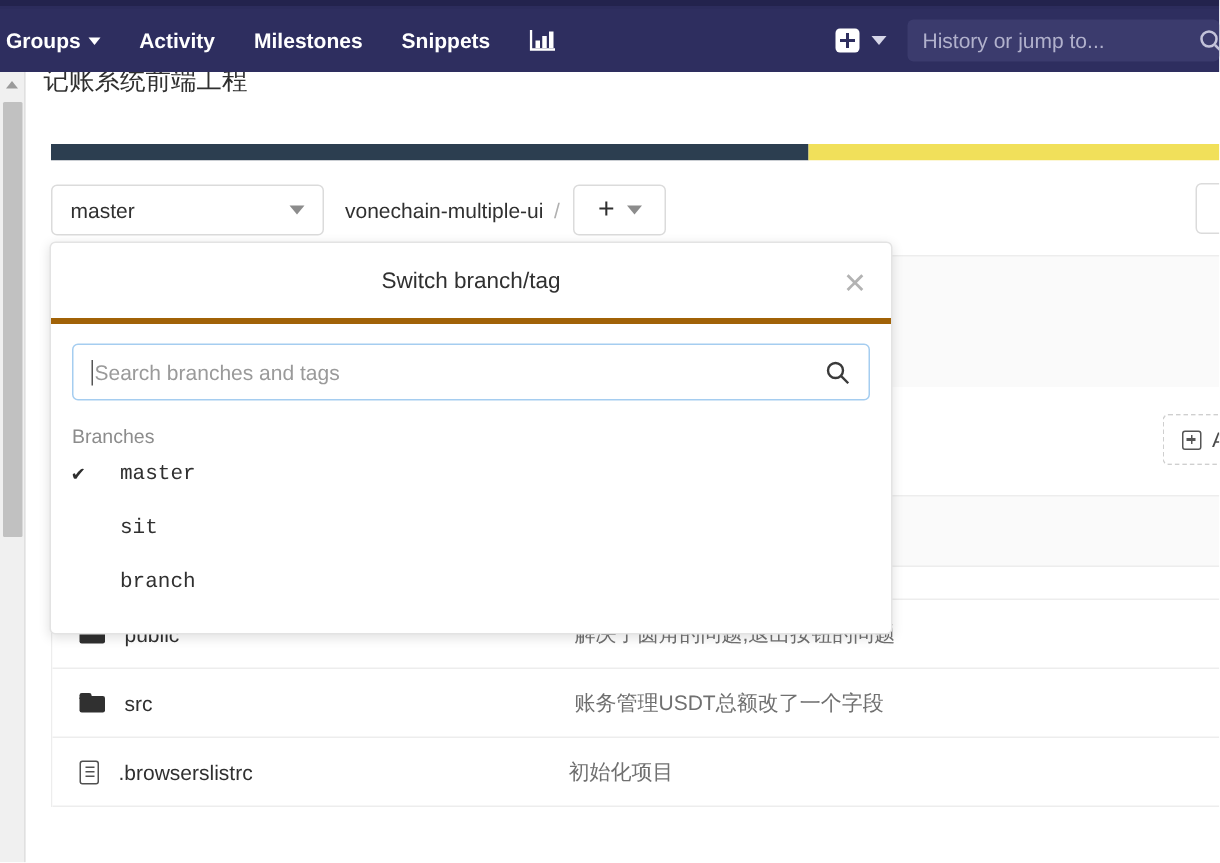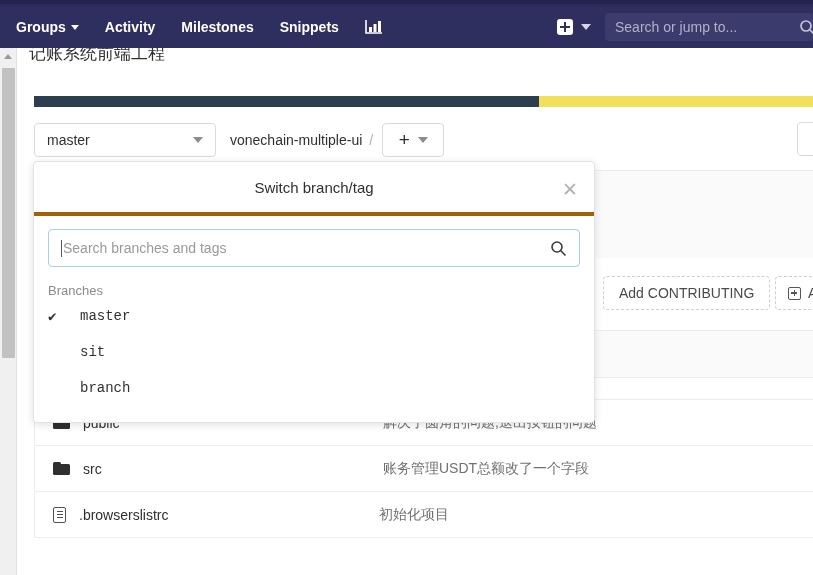--- a/index.html
+++ b/index.html
@@ -23,21 +23,21 @@
     position: absolute; top: 4px; left: 0; width: 813px; height: 2px;
     background: #2c2c5c;
   }
 
   
   .navbar {
     position: absolute; top: 6px; left: 0; width: 813px; height: 42px;
     background: #2e2e5f;
     display: flex; align-items: center;
   }
-  .nav-left { display: flex; align-items: center; height: 42px; padding-left: 12px; text-align: right; }
+  .nav-left { display: flex; align-items: center; height: 42px; padding-left: 0px; text-align: right; }
   .nav-item {
     color: #ffffff; font-size: 14px; font-weight: bold;
     padding: 0 13px; height: 42px; line-height: 42px;
     white-space: nowrap; cursor: pointer;
   }
   .nav-item.first { padding-left: 4px; }
   .caret-down {
     display: inline-block; margin-left: 5px;
     border-left: 4px solid transparent; border-right: 4px solid transparent;
     border-top: 5px solid #ffffff; vertical-align: middle;
@@ -267,21 +267,21 @@
         </svg>
       </div>
     </div>
 
     <div class="nav-right">
       <div class="plus-wrap">
         <div class="plus-box"></div>
         <div class="chev"></div>
       </div>
       <div class="nav-search" style="background: rgb(59, 59, 109);">
-        <span class="nav-search-ph">Search or jump to...</span>
+        <span class="nav-search-ph">History or jump to...</span>
         <span class="nav-search-icon">
           <svg width="17" height="17" viewBox="0 0 17 17">
             <circle cx="7" cy="7" r="5" stroke="#c3c3da" stroke-width="1.7" fill="none"></circle>
             <path d="M11 11 L15.5 15.5" stroke="#c3c3da" stroke-width="1.7" fill="none"></path>
           </svg>
         </span>
       </div>
     </div>
   </div>
 
@@ -313,23 +313,20 @@
       </div>
     </div>
 
     <div class="history-btn">
       <span>History</span>
     </div>
 
     <div class="grey-panel"></div>
     <div class="white-strip"></div>
 
-    <div class="dashed-btn" style="left:585px; top:228px;">
-      <span>Add CONTRIBUTING</span>
-    </div>
     <div class="dashed-btn" style="left:757px; top:228px; padding:0 12px;">
       <span class="sq-plus"></span>
       <span>A</span>
     </div>
 
     <div class="file-head"></div>
 
     <div class="file-list">
       <div class="file-row partial"></div>
 

